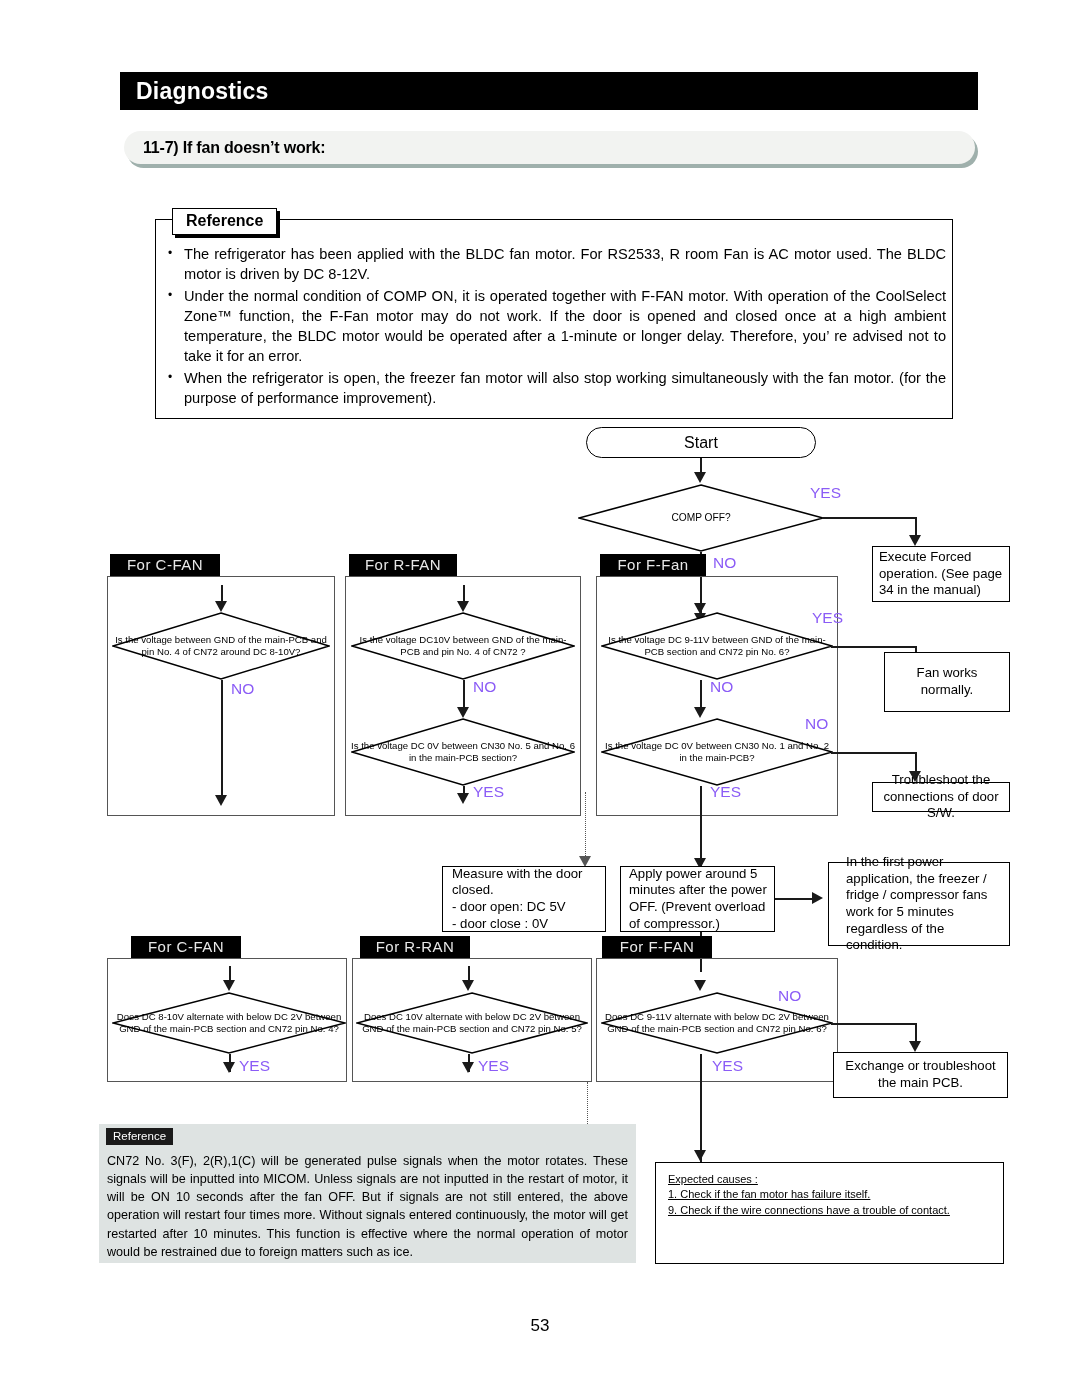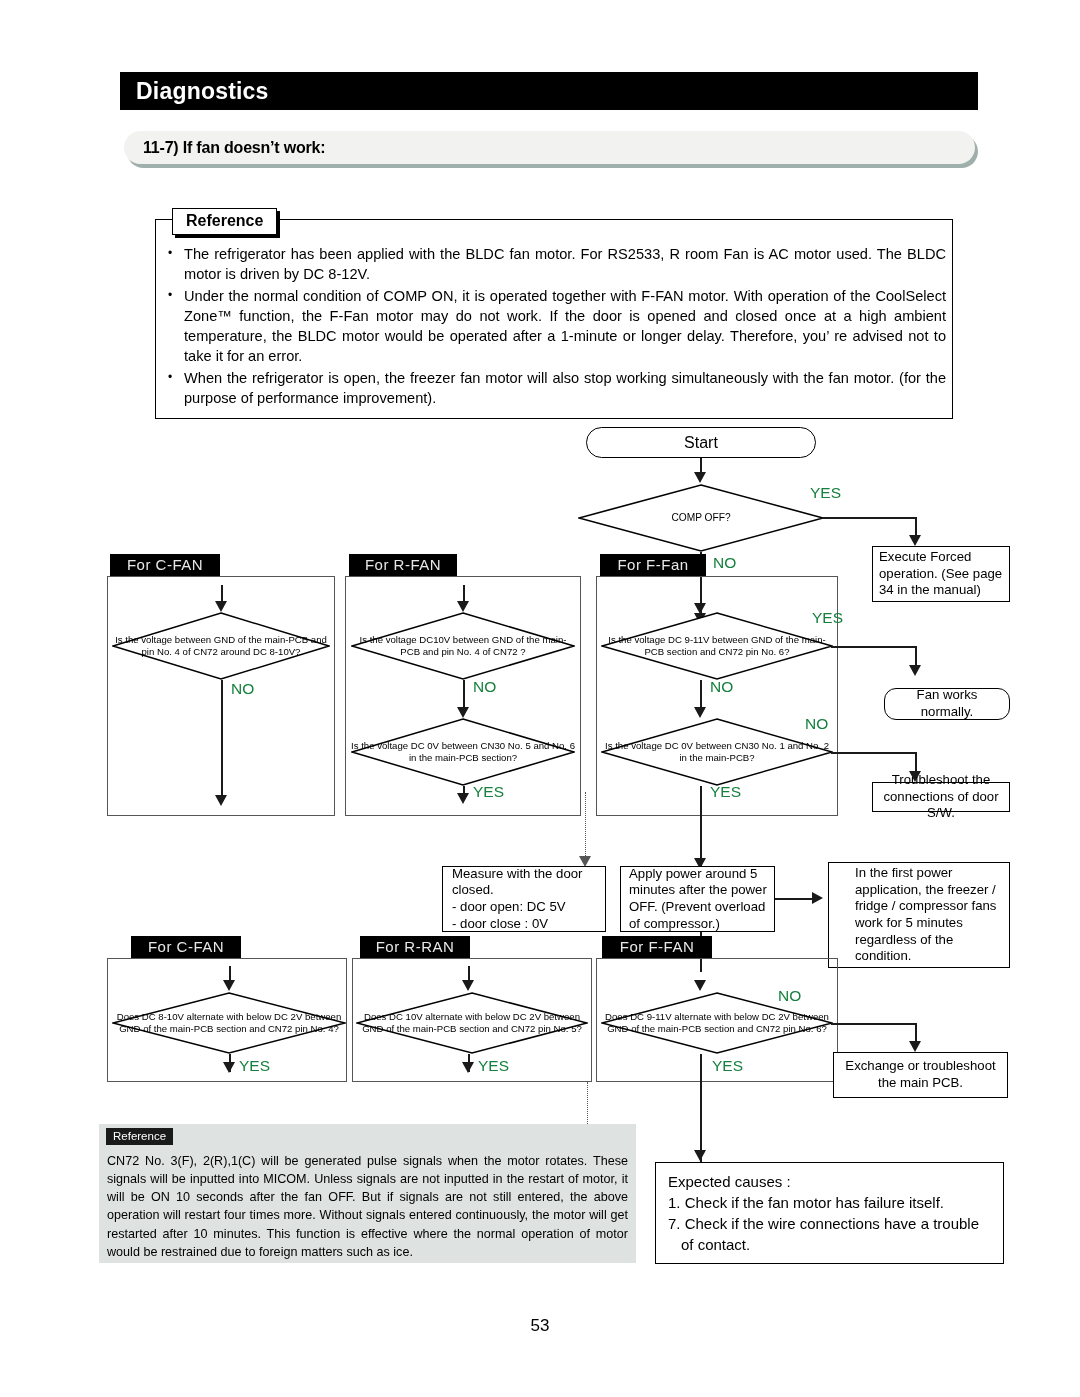--- a/index.html
+++ b/index.html
@@ -166,21 +166,21 @@
   .arrow-r {
     position: absolute;
     width: 0; height: 0;
     border-top: 6.5px solid transparent;
     border-bottom: 6.5px solid transparent;
     border-left: 11px solid #1a1a1a;
   }
   .ylabel {
     position: absolute;
     font-size: 15.5px;
-    color: #15803d;
+    color: #8b5cf6;
   }
 
   
   #note-box {
     position: absolute;
     left: 99px; top: 1124px;
     width: 537px; height: 139px;
     background: #dee3e2;
   }
   #note-tab {
@@ -204,22 +204,23 @@
   #causes-box {
     position: absolute;
     left: 655px; top: 1162px;
     width: 349px; height: 102px;
     border: 1px solid #000;
     box-sizing: border-box;
     background: #fff;
     padding: 9px 10px 0 12px;
   }
   #causes-box div {
-    font-size: 15px;
+    font-size: 11px;
     line-height: 1.39;
+    text-decoration: underline;
   }
   .cause-hang { padding-left: 13px; text-indent: -13px; }
   .cause-cont { padding-left: 26px; }
 
   
   #page-number {
     position: absolute;
     left: 0; right: 0; top: 1316px;
     text-align: center;
     font-size: 17px;
@@ -338,21 +339,21 @@
   <div class="dtext">Is the voltage DC 0V between CN30 No. 1 and No. 2 in the main-PCB?</div>
 </div>
 <div class="ylabel" style="left:805px; top:715px;">NO</div>
 <div class="hline" style="left:831px; top:752px; width:86px;"></div>
 <div class="vline" style="left:915px; top:752px; height:23px;"></div>
 <div class="arrow-d" style="left:909px; top:771px;"></div>
 <div class="ylabel" style="left:710px; top:783px;">YES</div>
 <div class="vline" style="left:700px; top:786px; height:82px;"></div>
 <div class="arrow-d" style="left:694px; top:858px;"></div>
 
-<div class="fbox ctr" style="left:884px; top:688px; width:126px; height:32px;border-radius:12px;">
+<div class="fbox ctr" style="left:884px; top:652px; width:126px; height:60px;">
   <span class="inner">Fan works normally.</span>
 </div>
 <div class="fbox ctr" style="left:872px; top:782px; width:138px; height:30px;">
   <span class="inner">Troubleshoot the connections of door S/W.</span>
 </div>
 
 <div class="vline dotted" style="left:585px; top:792px; height:70px;"></div>
 <div class="arrow-d" style="left:579px; top:856px; border-top-color:#555;"></div>
 
 <div class="fbox" style="left:442px; top:866px; width:164px; height:66px; padding-left:9px;">
@@ -362,21 +363,21 @@
     <span style="display:block;">- door close : 0V</span>
   </span>
 </div>
 
 <div class="fbox" style="left:620px; top:866px; width:155px; height:66px; padding-left:8px;">
   <span class="inner">Apply power around 5 minutes after the power OFF. (Prevent overload of compressor.)</span>
 </div>
 <div class="hline" style="left:775px; top:898px; width:42px;"></div>
 <div class="arrow-r" style="left:812px; top:892px;"></div>
 
-<div class="fbox" style="left:828px; top:862px; width:182px; height:106px; padding-left:26px;">
+<div class="fbox" style="left:828px; top:862px; width:182px; height:84px; padding-left:17px;">
   <span class="inner">In the first power application, the freezer / fridge / compressor fans work for 5 minutes regardless of the condition.</span>
 </div>
 
 <div class="vline" style="left:700px; top:932px; height:40px;"></div>
 
 <div class="grplabel" style="left:131px; top:936px; width:110px;">For C-FAN</div>
 <div class="grpbox" style="left:107px; top:958px; width:240px; height:124px;"></div>
 <div class="vline" style="left:229px; top:966px; height:18px;"></div>
 <div class="arrow-d" style="left:223px; top:980px;"></div>
 <div class="diamond" style="left:112px; top:992px; width:234px; height:62px;">
@@ -426,16 +427,16 @@
   <span class="inner">Exchange or troubleshoot the main PCB.</span>
 </div>
 
 <div id="note-box"></div>
 <div id="note-tab">Reference</div>
 <div id="note-text">CN72 No. 3(F), 2(R),1(C) will be generated pulse signals when the motor rotates. These signals will be inputted into MICOM. Unless signals are not inputted in the restart of motor, it will be ON 10 seconds after the fan OFF. But if signals are not still entered, the  above operation will restart four times more. Without signals entered continuously, the motor will get restarted after 10 minutes. This function is effective where the normal operation of motor would be restrained due to foreign matters such as ice.</div>
 
 <div id="causes-box">
   <div>Expected causes :</div>
   <div class="cause-hang">1. Check if the fan motor has failure itself.</div>
-  <div class="cause-hang">7. Check if the wire connections have a trouble of contact.</div>
+  <div class="cause-hang">9. Check if the wire connections have a trouble of contact.</div>
 </div>
 
 <div id="page-number">53</div>
 
 </body></html>

